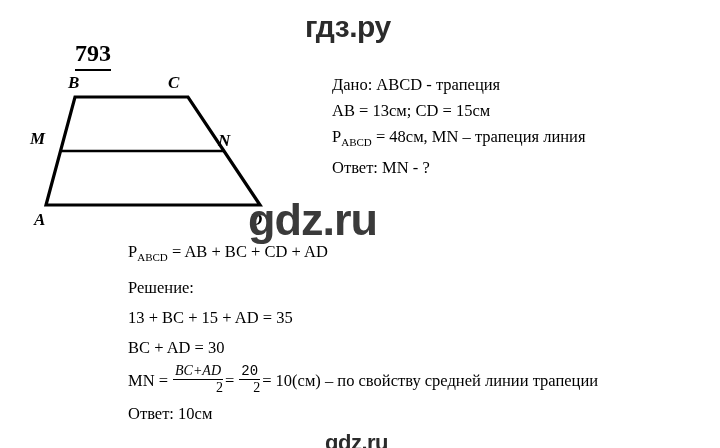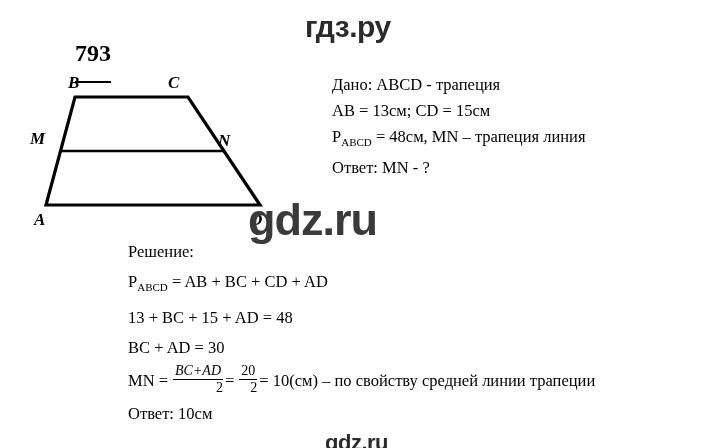--- a/index.html
+++ b/index.html
@@ -56,21 +56,21 @@
     position: absolute;
     top: 28px;
     left: 75px;
     font-family: "Liberation Serif", serif;
     font-weight: bold;
     font-size: 24px;
   }
   .task-number .underline {
     display: block;
     border-bottom: 2px solid #000;
-    padding-bottom: 14px;
+    padding-bottom: 2px;
   }
   
   .figure {
     position: absolute;
     top: 55px;
     left: 28px;
     width: 280px;
     height: 165px;
   }
   .fig-label {
@@ -124,20 +124,21 @@
     border-bottom: 1.2px solid #000;
     line-height: 16px;
   }
   .frac .den {
     display: block;
     font-size: 14px;
     line-height: 16px;
   }
   .frac.plain .num {
     font-style: normal;
+    font-family: Liberation Mono, monospace;
   }
   .mn-line {
     display: flex;
     align-items: center;
     white-space: nowrap;
   }
   .mn-line > span {
     margin-right: 2px;
   }
 </style>
@@ -170,25 +171,25 @@
   <div class="given">
     <div>Дано: ABCD  - трапеция</div>
     <div>AB = 13см; CD = 15см</div>
     <div>
       <span>P</span><span class="sub">ABCD</span><span> = 48см, MN – трапеция линия</span>
     </div>
     <div>Ответ: MN - ?</div>
   </div>
 
   <div class="solution">
-    <div class="line">Решение:</div>
     <div class="line">
       <span>P</span><span class="sub">ABCD</span><span> = AB + BC + CD + AD</span>
     </div>
-    <div class="line">13 + BC + 15 + AD = 48</div>
+    <div class="line">Решение:</div>
+    <div class="line">13 + BC + 15 + AD = 35</div>
     <div class="line">BC + AD = 30</div>
     <div class="line mn-line">
       <span>MN =</span>
       <span class="frac">
         <span class="num">BC+AD</span>
         <span class="den">2</span>
       </span>
       <span>=</span>
       <span class="frac plain">
         <span class="num">20</span>

